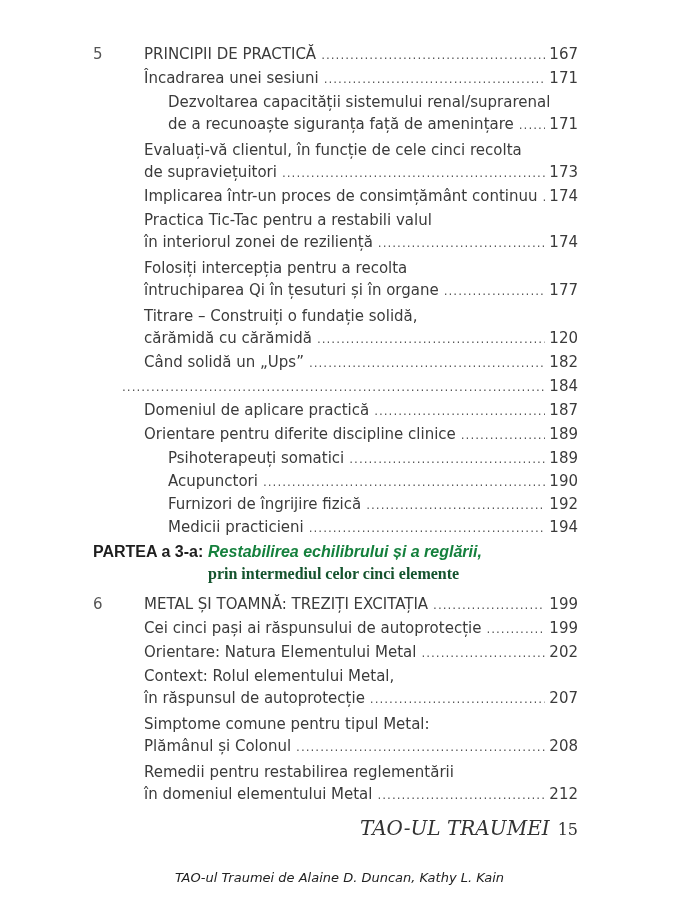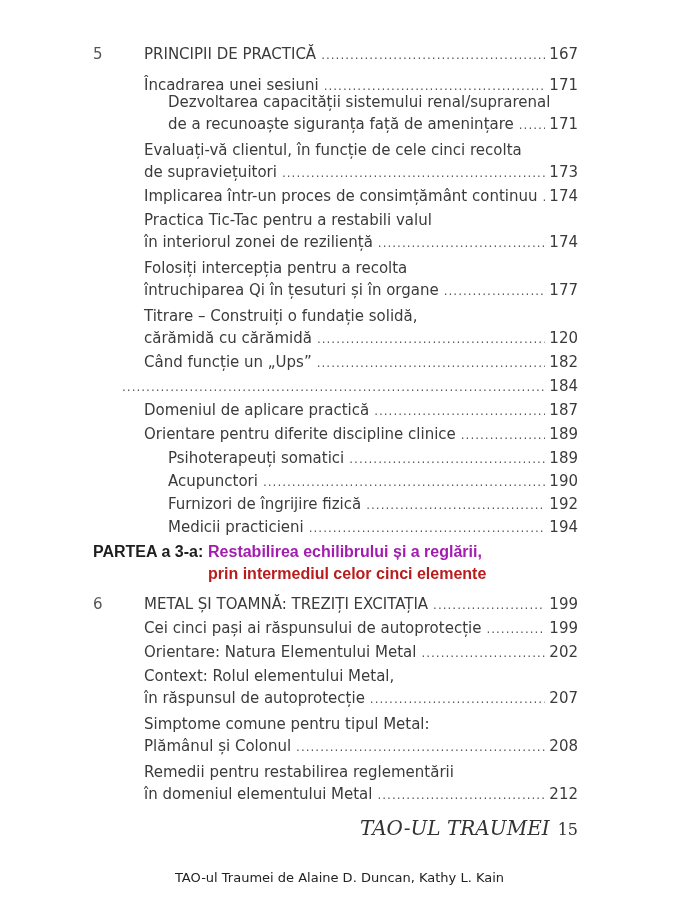--- a/index.html
+++ b/index.html
@@ -11,42 +11,42 @@
   .num { position:absolute; left:93px; top:0; color:#555; }
   .line { position:absolute; display:flex; align-items:baseline; white-space:nowrap; }
   .line .txt { flex:0 0 auto;margin-left:27px; }
   .line .dots { flex:1 1 auto; overflow:hidden; margin:0 4px 0 5px; color:#555; letter-spacing:1px; font-size:12px; }
   .line .dots::before { content:"......................................................................................................................................................................"; }
   .line .pg { flex:0 0 auto; text-align:right; }
   .lv1 { left:117px; right:101px; }
   .lv2 { left:141px; right:101px; }
   .part { position:absolute; left:93px; font-size:15px; line-height:22px; }
   .part .lbl { font-weight:bold; color:#1e1e1e; font-family:"Liberation Sans", sans-serif; font-size:16px; }
-  .part .ttl { color:#a21caf; font-weight:bold; font-family:"Liberation Sans", sans-serif; font-size:16px; }
-  .part .ttl2 { position:absolute; left:115px; top:22px; white-space:nowrap; color:#b91c1c; font-weight:bold; font-family:Liberation Sans, sans-serif; font-size:16px; }
+  .part .ttl { color:#15803d; font-weight:bold; font-family:"Liberation Sans", sans-serif; font-size:16px;font-style:italic; }
+  .part .ttl2 { position:absolute; left:115px; top:22px; white-space:nowrap; color:#14532d; font-weight:bold; font-family:Liberation Serif, serif; font-size:16px; }
   .footer { position:absolute; right:101px; top:816px; font-size:16px; color:#333; font-family:"DejaVu Serif", serif; }
   .footer .book { font-style:italic; font-size:20px; margin-right:8px; }
-  .caption { position:absolute; left:0; width:679px; top:870px; text-align:center; font-size:13px; color:#222; font-family:"DejaVu Sans", sans-serif; }
+  .caption { position:absolute; left:0; width:679px; top:870px; text-align:center; font-size:13px; color:#222; font-family:"DejaVu Sans", sans-serif;font-style:italic; }
 </style>
 </head>
 <body>
 
 <div class="page">
   <div class="toc">
 
     <div class="row" style="top:43px">
       <span class="num">5</span>
       <div class="line lv1">
         <span class="txt">PRINCIPII DE PRACTICĂ</span>
         <span class="dots"></span>
         <span class="pg">167</span>
       </div>
     </div>
 
-    <div class="row" style="top:74px">
+    <div class="row" style="top:67px">
       <div class="line lv1">
           <span class="txt">Încadrarea unei sesiuni</span>
           <span class="dots"></span>
           <span class="pg">171</span>
         </div>
     </div>
 
     <div class="row" style="top:91px">
       <div class="line lv2">
           <span class="txt">Dezvoltarea capacității sistemului renal/suprarenal</span>
@@ -115,21 +115,21 @@
     <div class="row" style="top:327px">
       <div class="line lv1">
           <span class="txt">cărămidă cu cărămidă</span>
           <span class="dots"></span>
           <span class="pg">120</span>
         </div>
     </div>
 
     <div class="row" style="top:351px">
       <div class="line lv1">
-          <span class="txt">Când funcție un „Ups”</span>
+          <span class="txt">Când solidă un „Ups”</span>
           <span class="dots"></span>
           <span class="pg">182</span>
         </div>
     </div>
 
     <div class="row" style="top:375px">
       <div class="line lv1">
           <span class="dots"></span>
           <span class="pg">184</span>
         </div>

